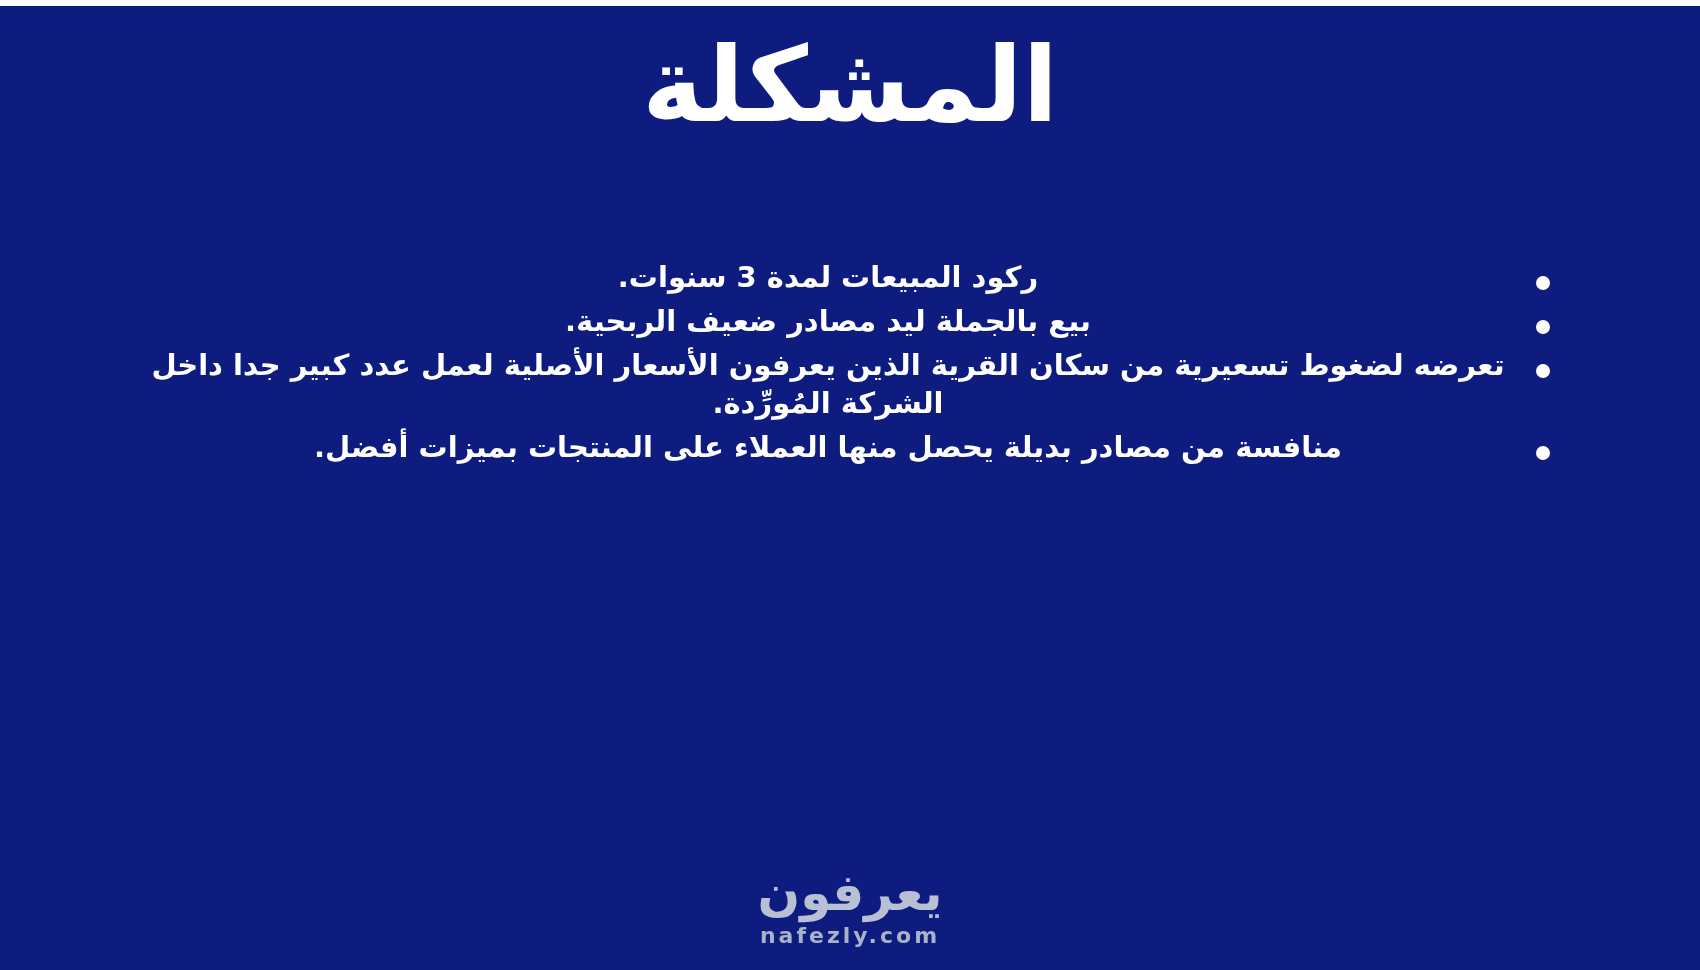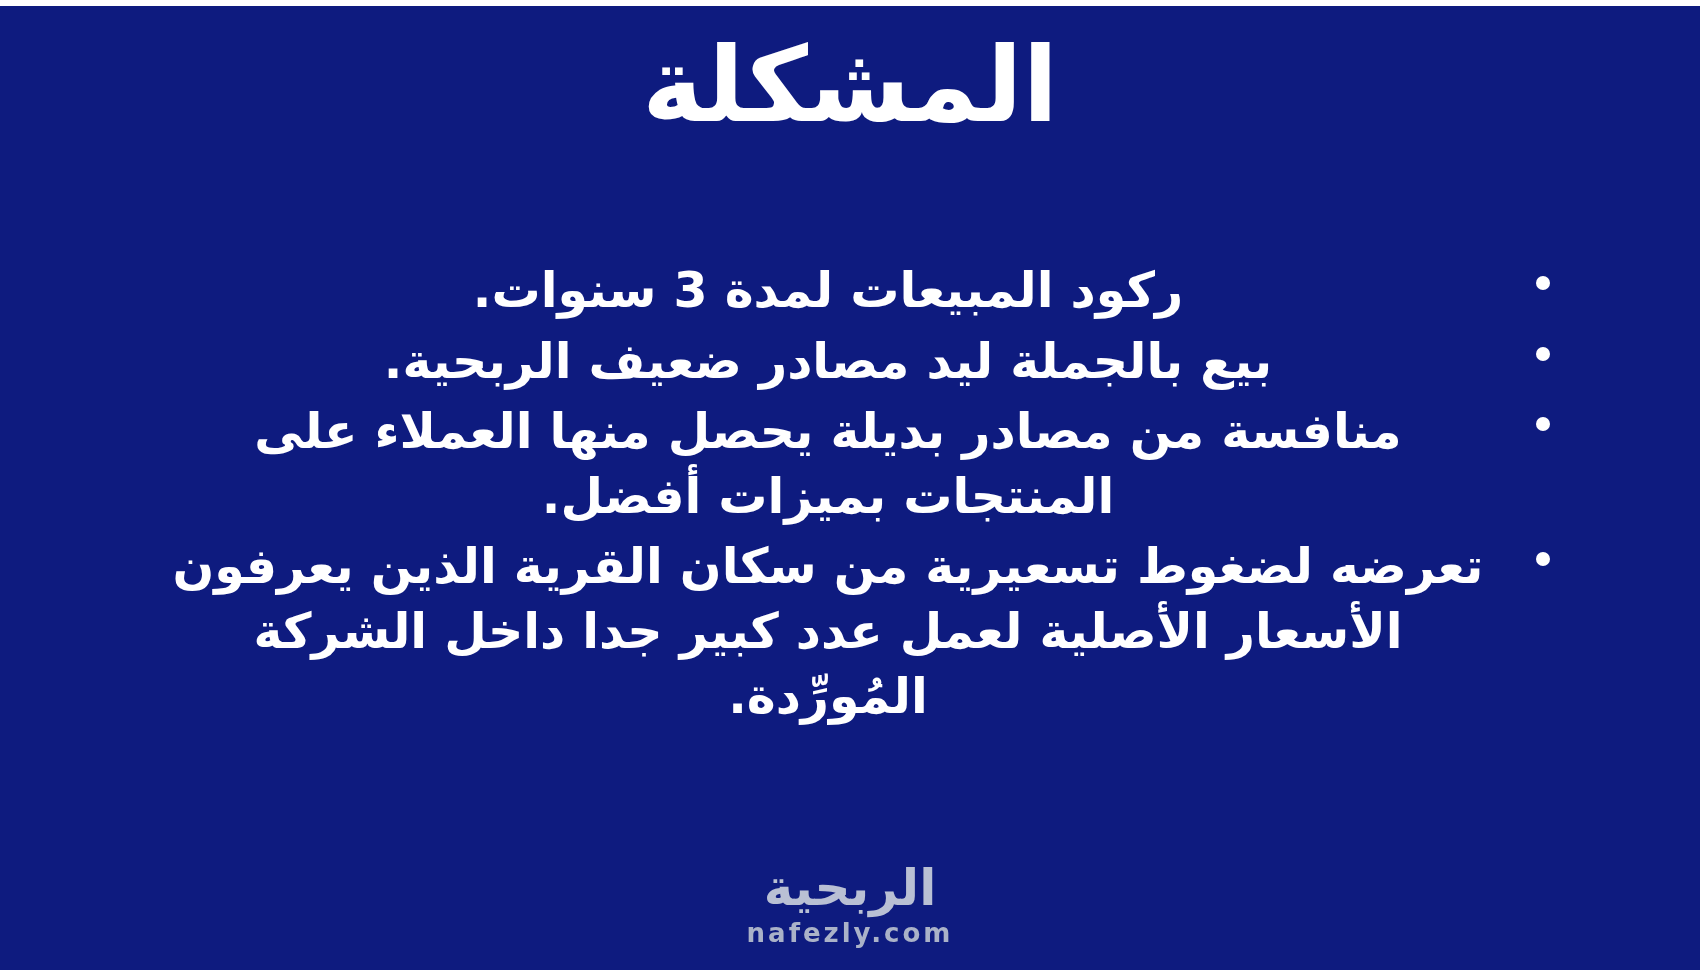--- a/index.html
+++ b/index.html
@@ -49,21 +49,21 @@
     list-style: none;
     margin: 0;
     padding: 0;
     direction: rtl;
   }
 
   .bullet-item {
     position: relative;
     display: block;
     color: #ffffff;
-    font-size: 49px;
+    font-size: 29px;
     line-height: 1.33;
     font-weight: 700;
     text-align: center;
     padding-right: 44px;
     padding-left: 0;
     margin: 0 0 5px 0;
     direction: rtl;
   }
 
   .bullet-dot {
@@ -97,21 +97,21 @@
     font-size: 50px;
     font-weight: 700;
     color: #b9c0d4;
     letter-spacing: 3px;
     direction: rtl;
     line-height: 1.05;
   }
 
   .logo-domain {
     margin-top: 4px;
-    font-size: 26px;
+    font-size: 22px;
     font-weight: 700;
     color: #aab2c8;
     letter-spacing: 3px;
     direction: ltr;
   }
 </style>
 </head>
 <body>
 
 <div class="slide">
@@ -127,29 +127,29 @@
       </li>
 
 
       <li class="bullet-item">
         <span class="bullet-dot"></span>
         <span class="bullet-text">بيع بالجملة ليد مصادر ضعيف الربحية.</span>
       </li>
 
       <li class="bullet-item">
         <span class="bullet-dot"></span>
-        <span class="bullet-text">منافسة من مصادر بديلة يحصل منها العملاء على المنتجات بميزات أفضل.</span>
+        <span class="bullet-text">تعرضه لضغوط تسعيرية من سكان القرية الذين يعرفون الأسعار الأصلية لعمل عدد كبير جدا داخل الشركة المُورِّدة.</span>
       </li>
 
       <li class="bullet-item">
         <span class="bullet-dot"></span>
-        <span class="bullet-text">تعرضه لضغوط تسعيرية من سكان القرية الذين يعرفون الأسعار الأصلية لعمل عدد كبير جدا داخل الشركة المُورِّدة.</span>
+        <span class="bullet-text">منافسة من مصادر بديلة يحصل منها العملاء على المنتجات بميزات أفضل.</span>
       </li>
 
     </ul>
   </div>
 
   <div class="logo-area">
-    <div class="logo-word">الربحية</div>
+    <div class="logo-word">يعرفون</div>
     <div class="logo-domain">nafezly.com</div>
   </div>
 
 </div>
 
 </body></html>

